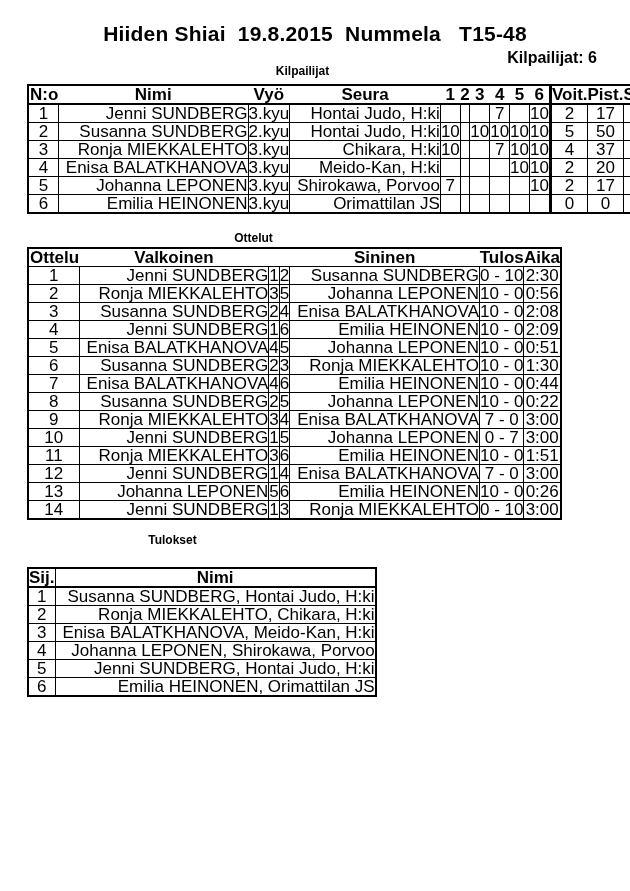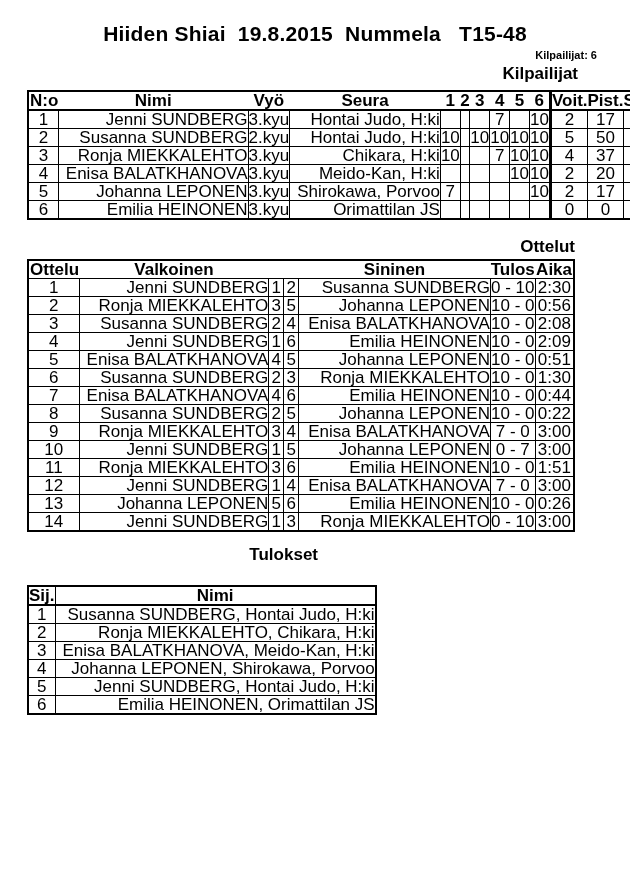--- a/index.html
+++ b/index.html
@@ -9,29 +9,29 @@
     font-family:"Liberation Sans", sans-serif;
   }
   .page { position:relative; width:630px; height:891px; overflow:hidden; background:#fff; }
 
   .main-title {
     margin:0; padding-top:22px; text-align:center;
     font-size:21px; font-weight:bold; white-space:pre; letter-spacing:0.2px;
   }
   .count-label {
     position:absolute; top:49px; right:33px;
-    font-size:11px; font-weight:bold;
+    font-size:16px; font-weight:bold;
   }
 
   .section { margin-left:27px; }
   .sec-kilpailijat { margin-top:18px; width:551px; }
-  .sec-ottelut     { margin-top:17px; width:548px; }
+  .sec-ottelut     { margin-top:17px; width:453px; }
   .sec-tulokset    { margin-top:13px; width:291px; }
   .section-title {
-    text-align:right; font-weight:bold; font-size:17px;
+    text-align:center; font-weight:bold; font-size:12px;
     margin-bottom:6px;
   }
   .sec-ottelut .section-title { margin-bottom:2px; }
   .sec-tulokset .section-title { margin-bottom:20px; }
 
   table {
     border-collapse:collapse; table-layout:fixed;
     font-size:17px; border:2px solid #000;
   }
   td, th {

